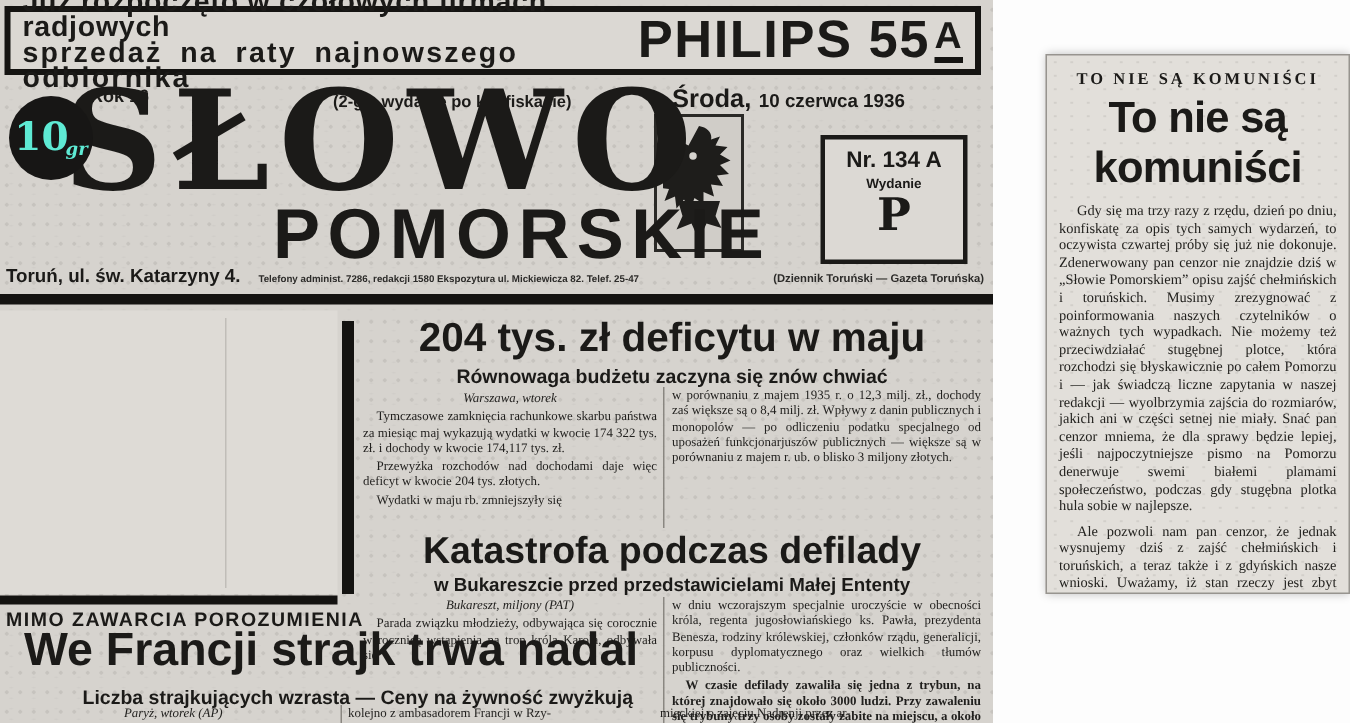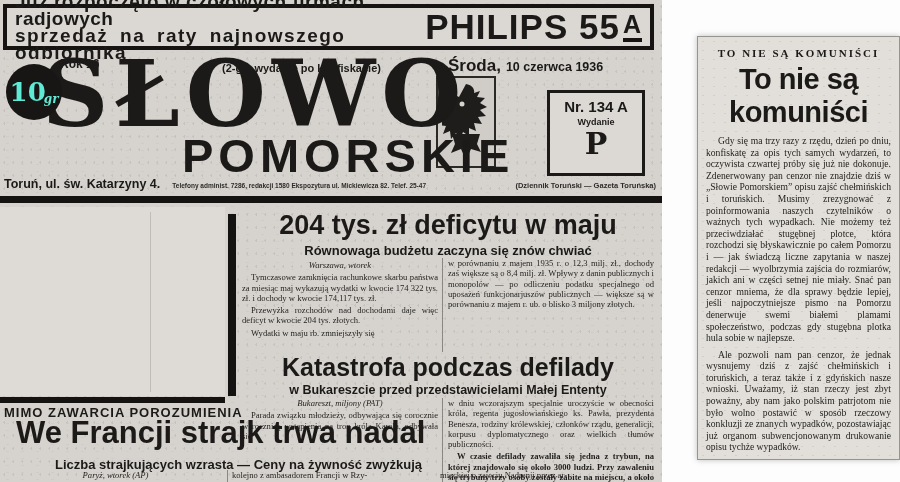--- a/index.html
+++ b/index.html
@@ -42,21 +42,21 @@
   .rule{background:#141311;}
   
   .h-main{font-family:"Liberation Sans",sans-serif;font-weight:bold;text-align:center;}
   .subhead{font-family:"Liberation Sans",sans-serif;font-weight:bold;text-align:center;}
   .body-col{font-size:8.6px;line-height:10.3px;text-align:justify;color:#201f1d;}
   .body-col p{margin:0 0 2px 0;text-indent:9px;}
   .dateline{font-style:italic;text-align:center;text-indent:0 !important;}
   .vline{position:absolute;width:1px;background:#8a8781;}
   .bold-p{font-weight:bold;}
   
-  .clip{left:697px;top:36px;width:203px;height:424px;background:#e2dfda;border:1px solid #979differ4;
+  .clip{left:697px;top:36px;width:203px;height:360px;background:#e2dfda;border:1px solid #979differ4;
         border:1px solid #97948f;box-shadow:0 0 6px rgba(0,0,0,.25);
         background-image:radial-gradient(#d2cfca 1px,transparent 1px);background-size:11px 9px;
         padding:10px 8px 0 8px;box-sizing:border-box;overflow:hidden;}
   .clip-kicker{font-family:"Liberation Serif",serif;font-weight:bold;font-size:11px;letter-spacing:2px;text-align:center;}
   .clip-head{font-family:"Liberation Sans",sans-serif;font-weight:bold;font-size:29px;text-align:center;margin:4px 0 6px 0;letter-spacing:-.5px;}
   .clip-body{font-size:9.6px;line-height:11.6px;text-align:justify;color:#23221f;}
   .clip-body p{margin:0 0 5px 0;text-indent:12px;}
 </style>
 </head>
 <body>

